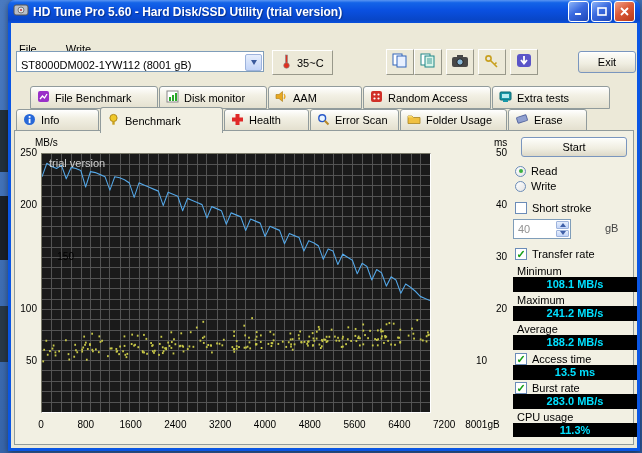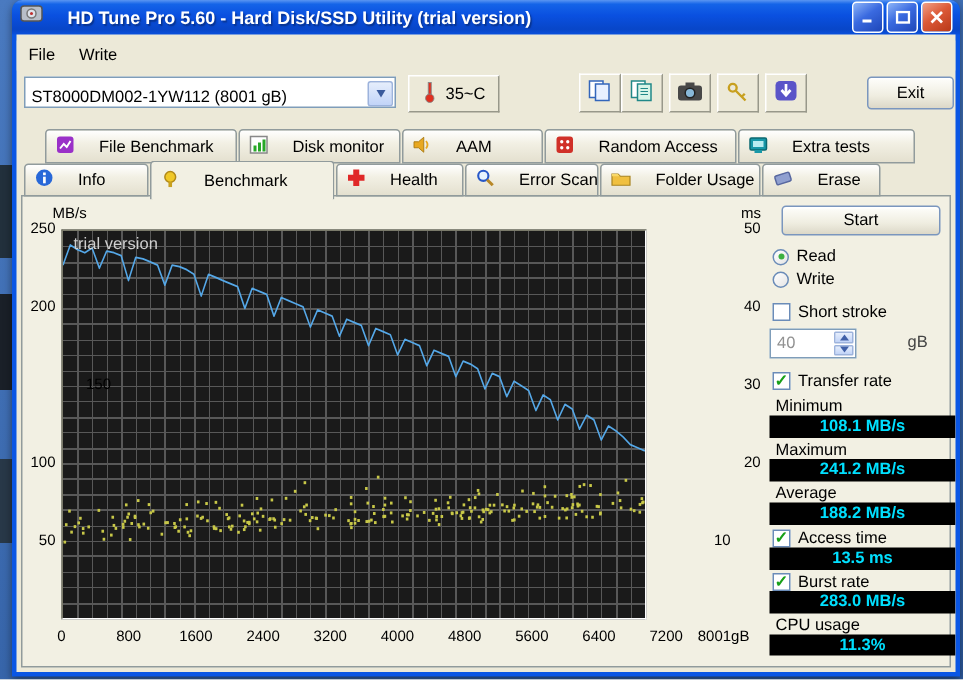--- a/index.html
+++ b/index.html
@@ -3,41 +3,41 @@
 <meta charset="utf-8">
 <style>
   *{margin:0;padding:0;box-sizing:border-box;font-family:"Liberation Sans",sans-serif}
   html,body{width:642px;height:453px;overflow:hidden}
   .desktop{position:relative;width:642px;height:453px;background:linear-gradient(160deg,#4a7ac0,#2d5a9e);overflow:hidden}
   .thumb{position:absolute;left:0;width:9px}
   .t1{top:110px;height:62px;background:#22303c}
   .t2{top:196px;height:64px;background:#1a2028}
   .t3{top:306px;height:56px;background:#283848}
   .window{position:absolute;left:8px;top:0;width:632px;height:451px;background:#0A56E4;border-radius:7px 7px 0 0;box-shadow:0 2px 6px rgba(0,0,0,.45)}
-  .titlebar{position:absolute;top:0;left:0;right:0;height:23px;border-radius:7px 7px 0 0;background:linear-gradient(180deg,#5A96F2 0%,#1464E8 12%,#0A50E0 45%,#0846C8 85%,#0A50DC 100%);display:flex;align-items:center;padding:0 5px;gap:16px}
+  .titlebar{position:absolute;top:0;left:0;right:0;height:23px;border-radius:7px 7px 0 0;background:linear-gradient(180deg,#5A96F2 0%,#1464E8 12%,#0A50E0 45%,#0846C8 85%,#0A50DC 100%);display:flex;align-items:center;padding:0 5px;gap:4px}
   .title-text{color:#fff;font-weight:bold;font-size:12px;text-shadow:1px 1px 1px #08328C;flex:1;white-space:nowrap;overflow:hidden}
   .win-controls{display:flex;gap:2px}
   .wbtn{width:21px;height:21px;border-radius:3px;border:1px solid #fff;display:flex;align-items:center;justify-content:center;padding:0;cursor:default}
   .minb,.maxb{background:linear-gradient(145deg,#8CB4F8,#3A6AE0 45%,#1E46B8)}
   .closeb{background:linear-gradient(145deg,#F0A088,#DC5A38 45%,#B83818)}
   .client{position:absolute;left:3px;right:3px;top:23px;bottom:3px;background:#ECE9D8;overflow:hidden}
-  .menubar{position:absolute;top:4px;left:0;right:0;height:20px;display:flex;align-items:center;gap:16px;padding-left:8px;font-size:11px;background:#ECE9D8}
+  .menubar{position:absolute;top:16px;left:0;right:0;height:20px;display:flex;align-items:center;gap:29px;padding-left:8px;font-size:11px;background:#ECE9D8}
   .toolbar{position:absolute;top:21px;left:0;right:0;height:39px}
   .combo{position:absolute;left:5px;top:7px;width:248px;height:21px;background:#fff;border:1px solid #7F9DB9;font-size:11px;display:flex;align-items:flex-end}
   .combo-text{flex:1;padding-left:4px;white-space:nowrap;overflow:hidden}
   .combo-arrow{width:17px;height:17px;margin-right:1px;border:1px solid #9DB3DC;border-radius:2px;background:linear-gradient(180deg,#E6EEFC,#C2D4F8);display:flex;align-items:center;justify-content:center}
   .combo-arrow::after{content:"";border-left:3.5px solid transparent;border-right:3.5px solid transparent;border-top:5px solid #3A5A9C}
   .temp{position:absolute;left:261px;top:6px;height:25px;padding:0 8px;display:flex;align-items:center;gap:5px;font-size:11px;border:1px solid;border-color:#fff #98988a #98988a #fff;background:#ECE9D8}
   .tbtn{position:absolute;top:5px;width:28px;height:26px;border:1px solid;border-color:#fff #98988a #98988a #fff;background:#ECE9D8;display:flex;align-items:center;justify-content:center;padding:0}
   .xp-btn{border:1px solid #7A96BE;border-radius:3px;background:linear-gradient(180deg,#FEFEFB,#EFEDE0 60%,#DCD8C8);font-size:11px;color:#000;box-shadow:inset 0 1px 0 #fff}
   .exit-btn{position:absolute;left:567px;top:7px;width:58px;height:22px}
   .tabrow{position:absolute;display:flex;gap:1px}
   .row1{top:63px;left:19px;height:23px}
   .row2{top:86px;left:5px;height:22px;z-index:4}
-  .tab{display:flex;align-items:center;gap:16px;padding:0 4px 0 6px;font-size:11px;background:linear-gradient(180deg,#FFFFFF,#F2F0E4 40%,#E4E0CF);border:1px solid #919B9C;border-radius:3px 3px 0 0;height:100%;white-space:nowrap}
+  .tab{display:flex;align-items:center;gap:5px;padding:0 4px 0 6px;font-size:11px;background:linear-gradient(180deg,#FFFFFF,#F2F0E4 40%,#E4E0CF);border:1px solid #919B9C;border-radius:3px 3px 0 0;height:100%;white-space:nowrap}
   .tab.active{margin-top:-2px;height:26px;background:#F2F0E3;border-bottom:none;z-index:5}
   .tabpage{position:absolute;top:107px;left:3px;right:3px;height:315px;background:#F2F0E3;border:1px solid #919B9C;z-index:2}
   .chart-area{position:absolute;left:0;top:0;width:492px;height:313px}
   .plot{position:absolute;left:26px;top:22px;width:390px;height:260px;background:#404040;border:1px solid;border-color:#7a7a6a #ffffff #ffffff #7a7a6a}
   .plot svg{width:100%;height:100%;display:block}
   .watermark{position:absolute;left:7px;top:3px;font-size:11px;color:#D0D0D0}
   .tick{position:absolute;font-size:10px;color:#000;white-space:nowrap}
   .ax{position:absolute;font-size:10px;color:#000}
   .sidebar{position:absolute;left:492px;top:0;width:134px;height:313px}
   .start-btn{position:absolute;left:14px;top:6px;width:106px;height:20px}

